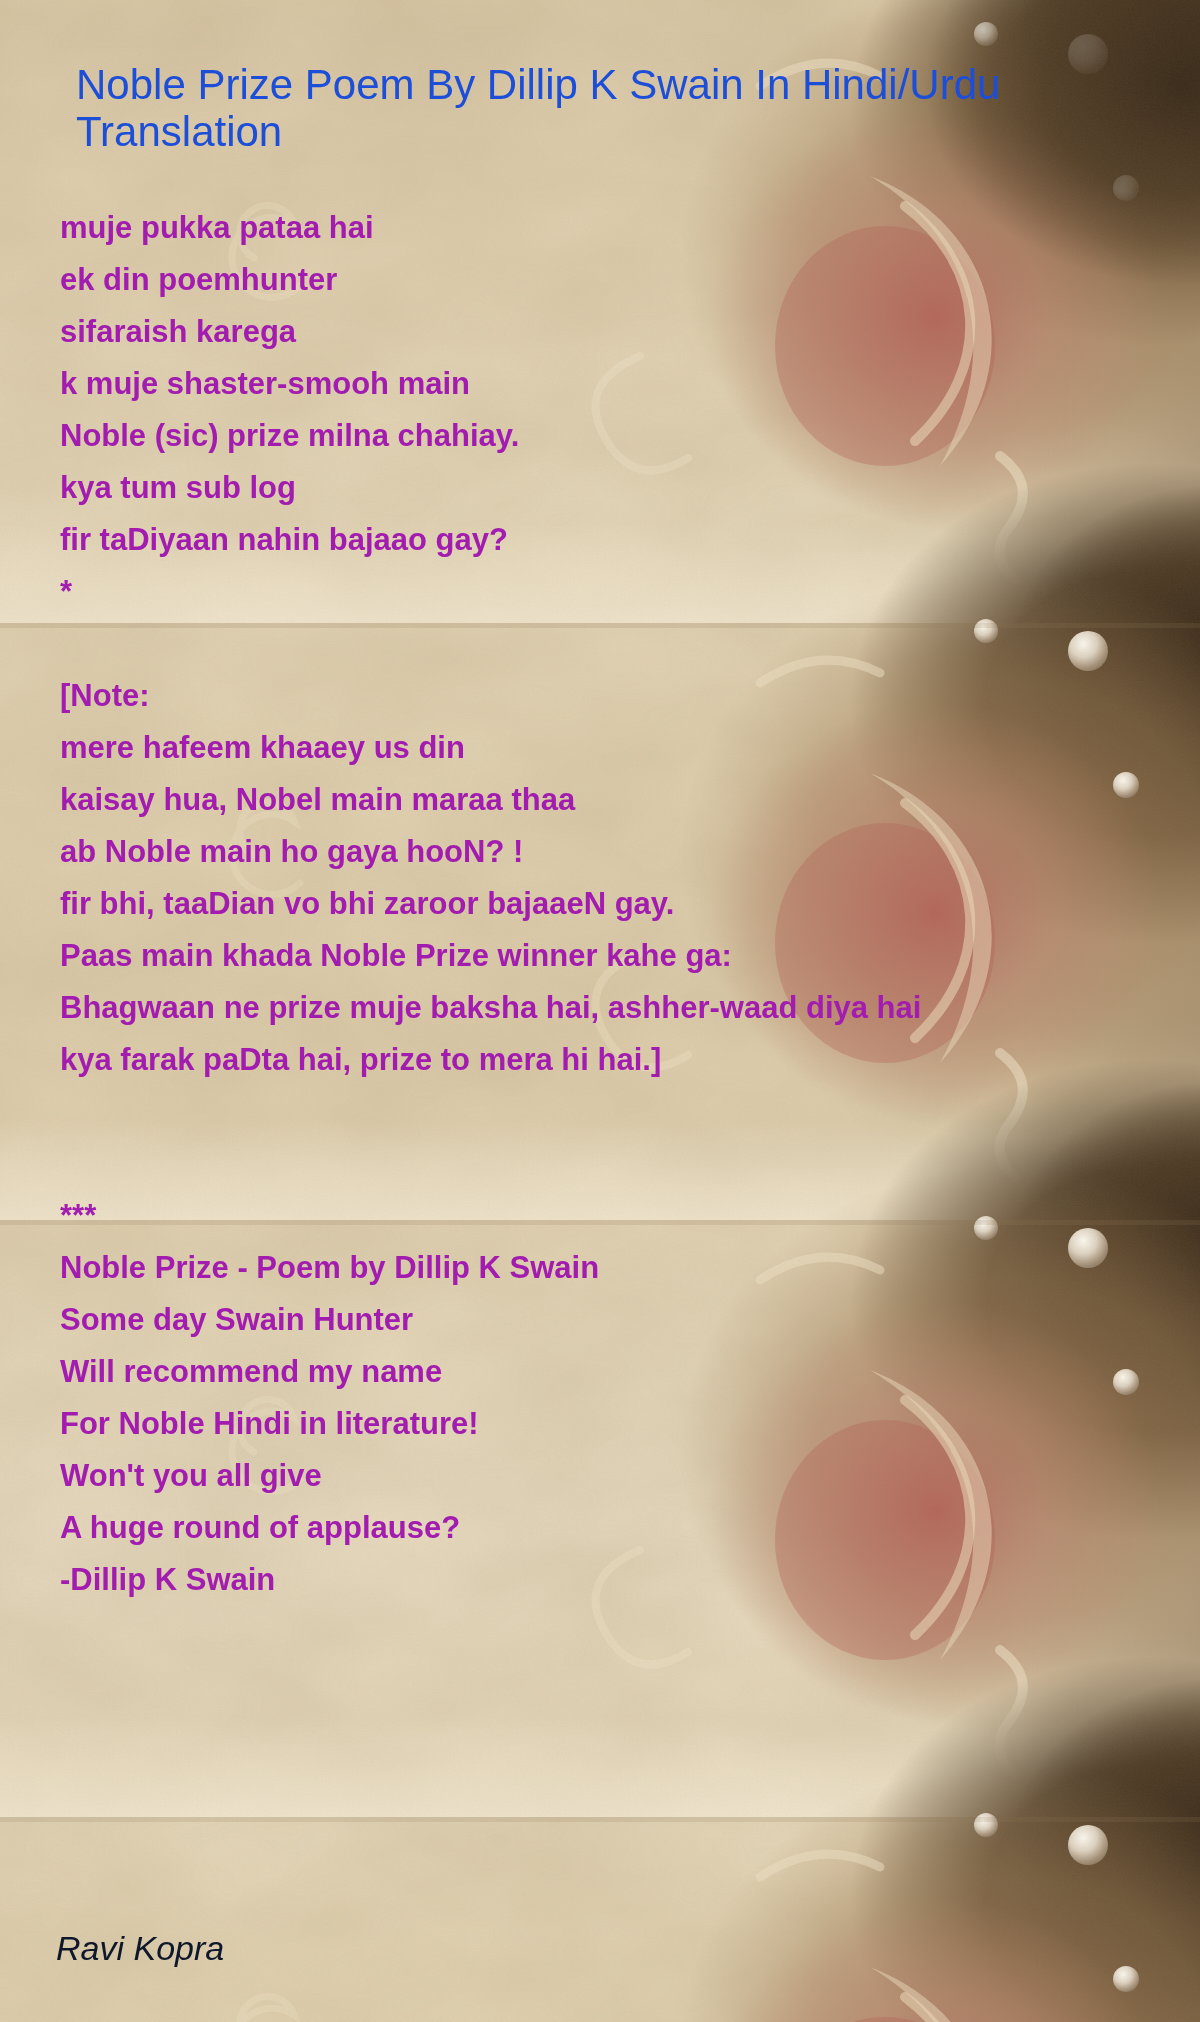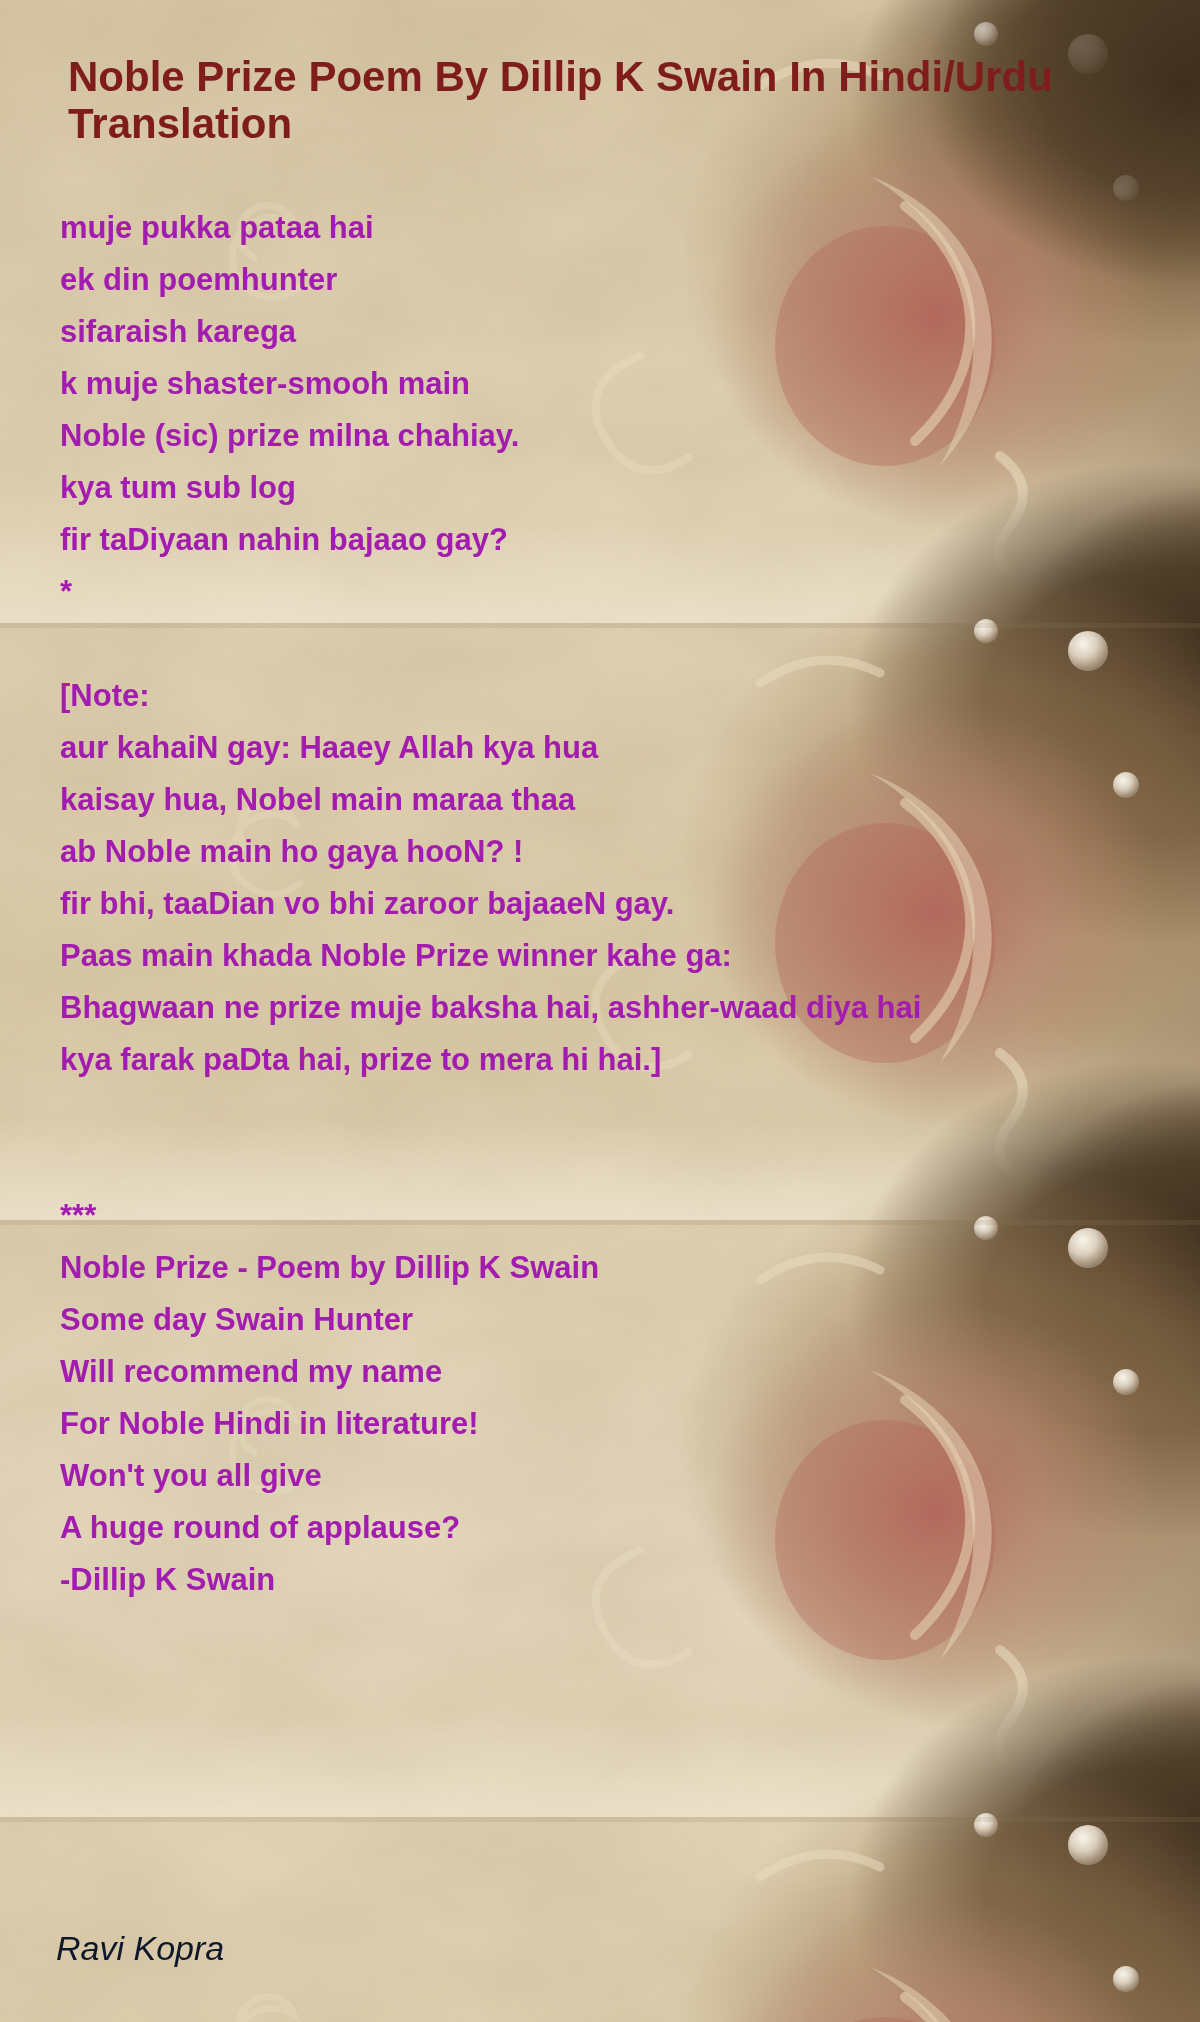--- a/index.html
+++ b/index.html
@@ -2,22 +2,22 @@
 <html><head>
 <meta charset="utf-8">
 <style>
   html,body{margin:0;padding:0;background:#2b2b2b;}
   .page{
     position:relative;width:1200px;height:2022px;overflow:hidden;
     background:#e3d4b4;font-family:"Liberation Sans",sans-serif;
   }
   .bg{position:absolute;left:0;top:0;width:1200px;height:2022px;display:block;}
   .title{
-    position:absolute;left:68px;top:53px;margin:0;width:1050px;
-    font-size:42px;line-height:47px;font-weight:bold;color:#7f1d1d;
+    position:absolute;left:68px;top:53px;margin:8px;width:1050px;
+    font-size:42px;line-height:47px;font-weight:normal;color:#1d4ed8;
     letter-spacing:0px;
   }
   .poem{position:absolute;left:60px;top:202px;width:1100px;}
   .poem-line{
     height:52px;line-height:52px;font-size:31px;font-weight:bold;
     color:#a21caf;white-space:pre;
   }
   .signature{
     position:absolute;left:56px;top:1929px;
     font-size:34px;font-style:italic;font-weight:400;color:#0f172a;
@@ -124,21 +124,21 @@
       <div class="poem-line">muje pukka pataa hai</div>
       <div class="poem-line">ek din poemhunter</div>
       <div class="poem-line">sifaraish karega</div>
       <div class="poem-line">k muje shaster-smooh main</div>
       <div class="poem-line">Noble (sic) prize milna chahiay.</div>
       <div class="poem-line">kya tum sub log</div>
       <div class="poem-line">fir taDiyaan nahin bajaao gay?</div>
       <div class="poem-line">*</div>
       <div class="poem-line">&nbsp;</div>
       <div class="poem-line">[Note:</div>
-      <div class="poem-line">aur kahaiN gay: Haaey Allah kya hua</div>
+      <div class="poem-line">mere hafeem khaaey us din</div>
       <div class="poem-line">kaisay hua, Nobel main maraa thaa</div>
       <div class="poem-line">ab Noble main ho gaya hooN? !</div>
       <div class="poem-line">fir bhi, taaDian vo bhi zaroor bajaaeN gay.</div>
       <div class="poem-line">Paas main khada Noble Prize winner kahe ga:</div>
       <div class="poem-line">Bhagwaan ne prize muje baksha hai, ashher-waad diya hai</div>
       <div class="poem-line">kya farak paDta hai, prize to mera hi hai.]</div>
       <div class="poem-line">&nbsp;</div>
       <div class="poem-line">&nbsp;</div>
       <div class="poem-line">***</div>
       <div class="poem-line">Noble Prize - Poem by Dillip K Swain</div>

